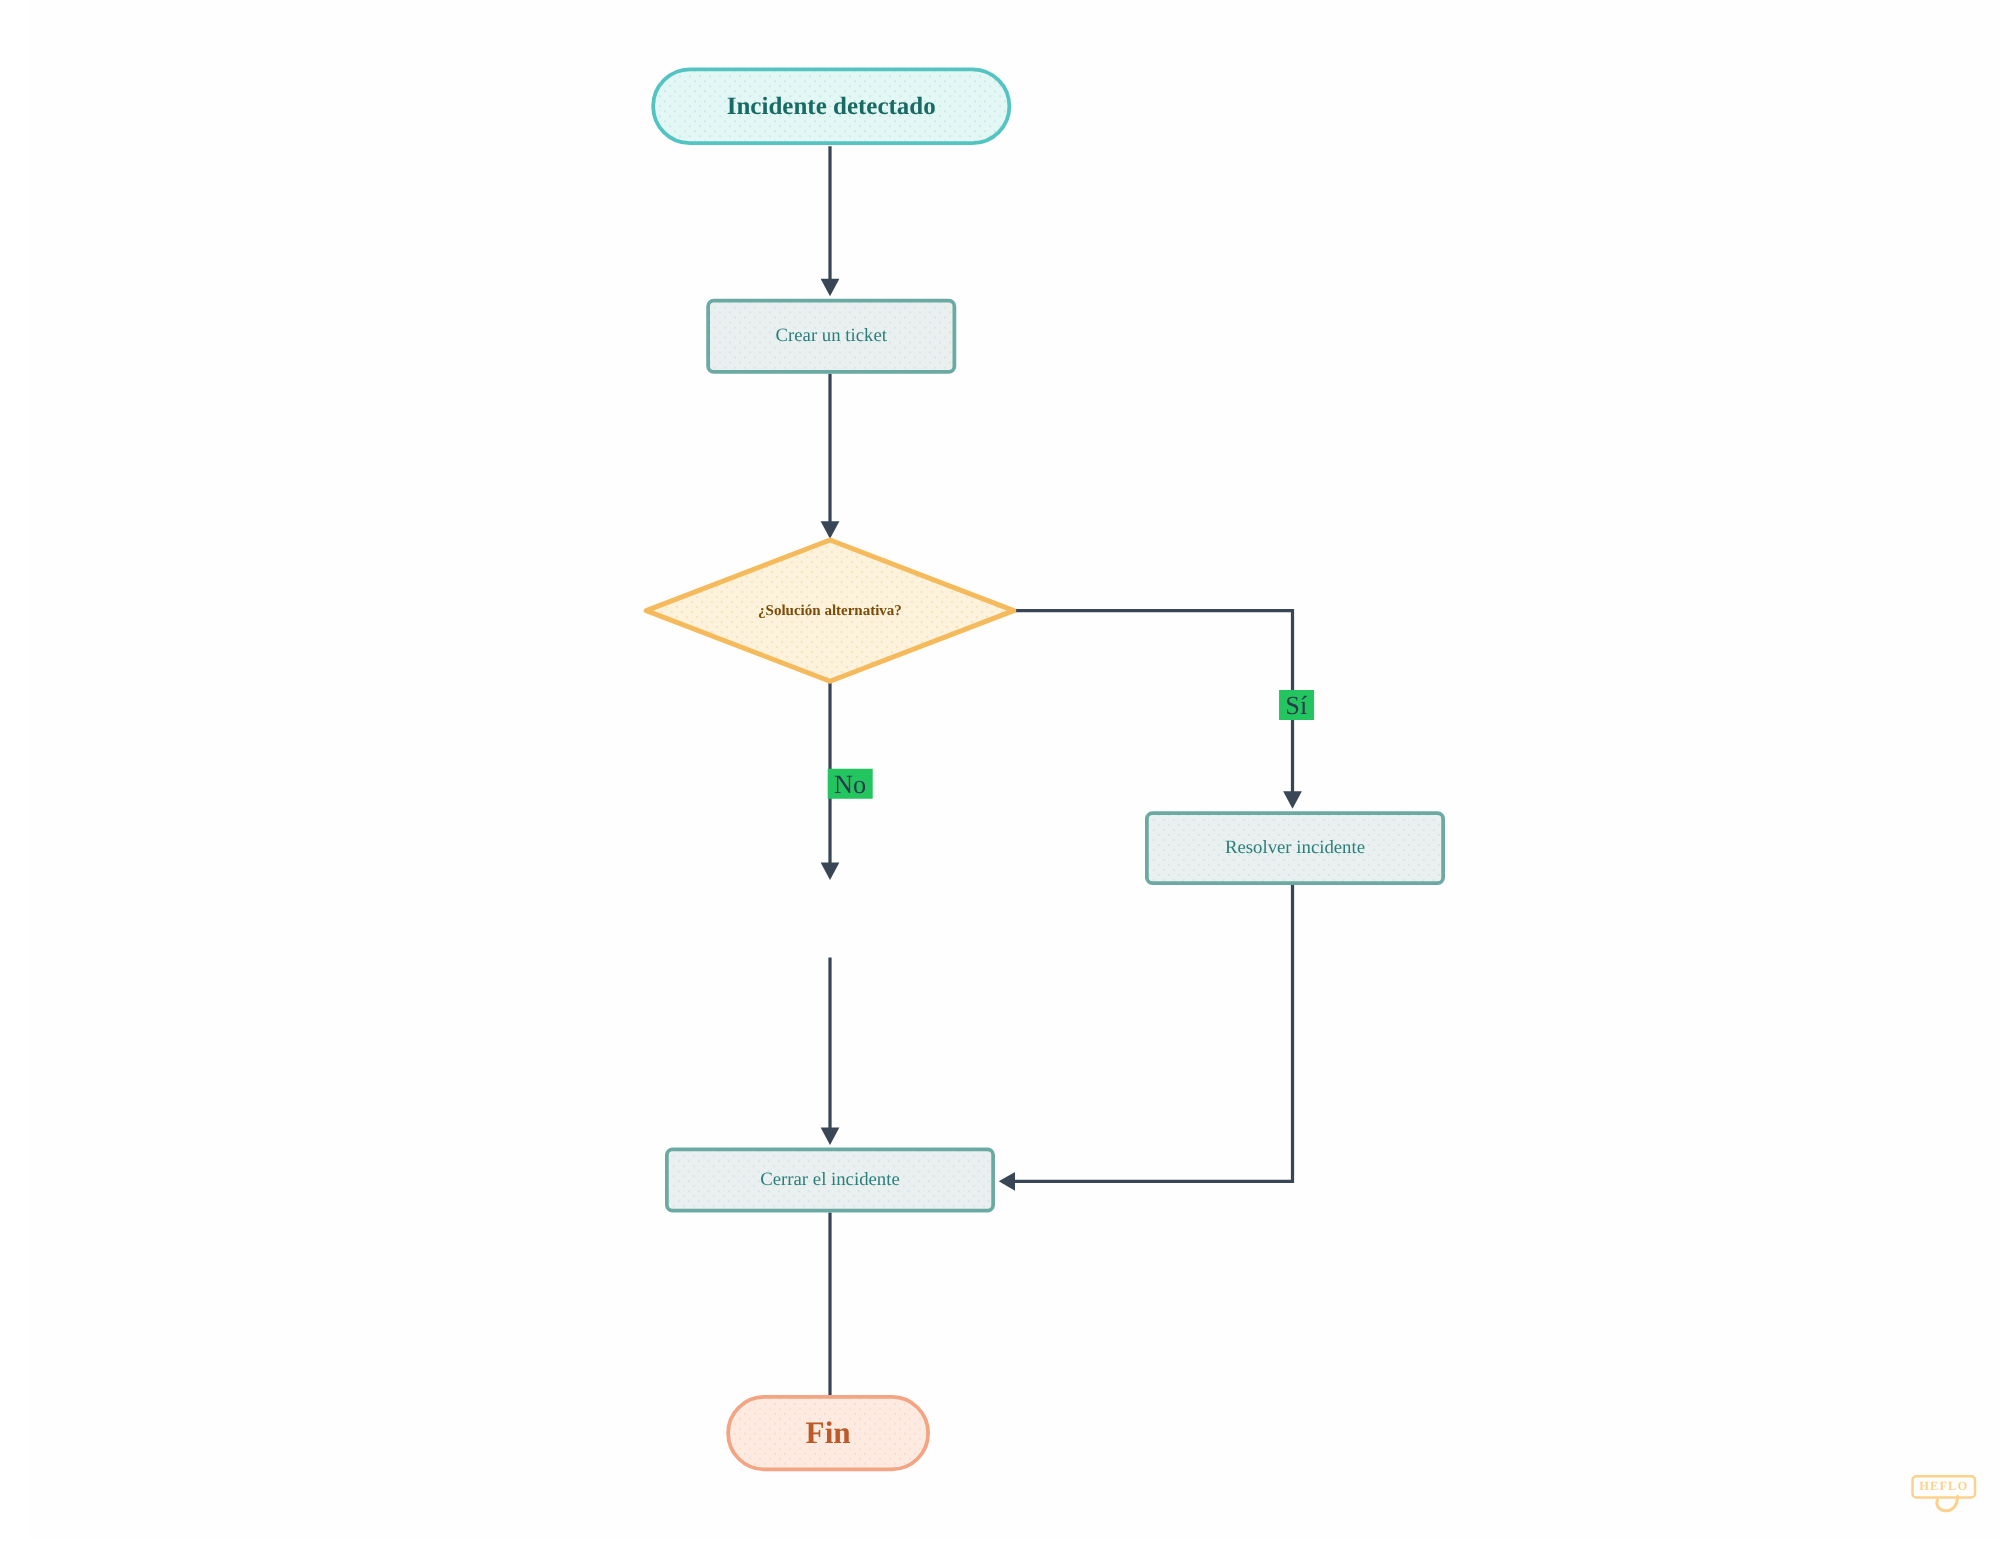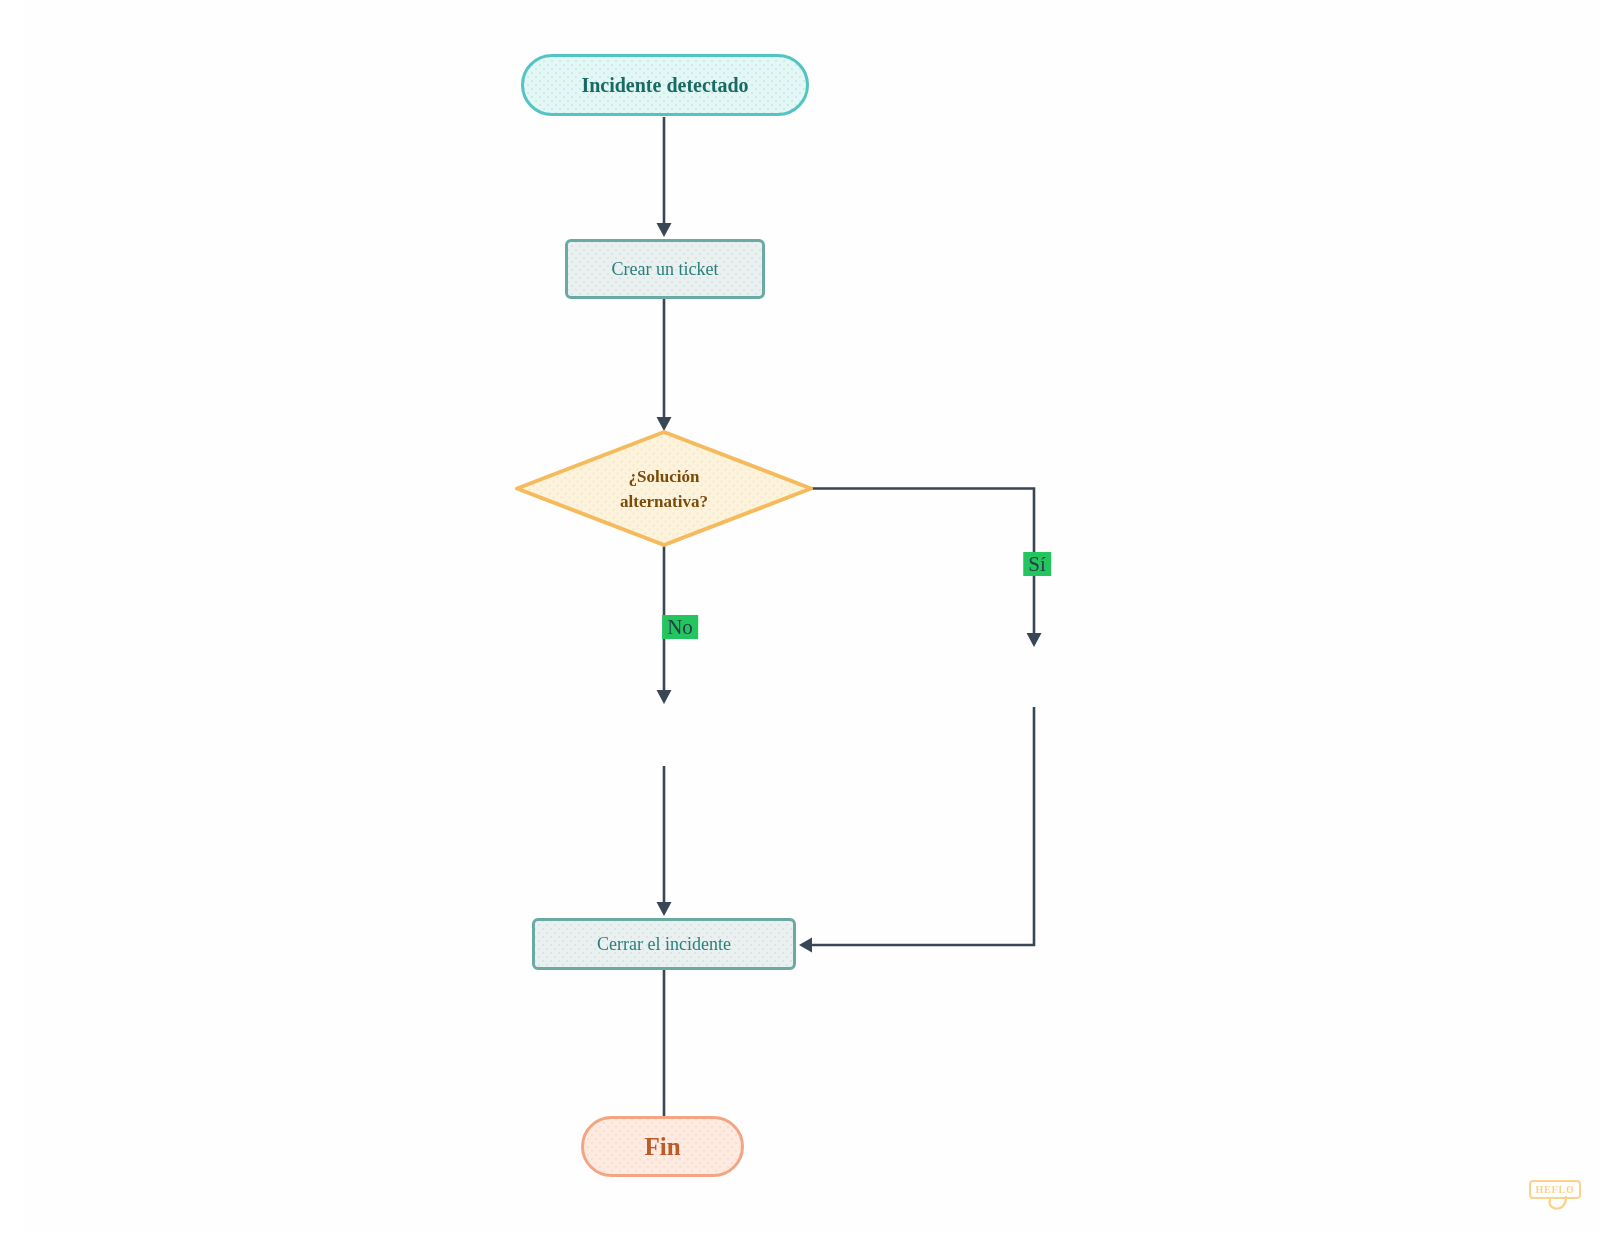--- a/index.html
+++ b/index.html
@@ -31,40 +31,40 @@
     border:3px solid #53c4c2;border-radius:32px;
     background-color:#e3f7f5;
     background-image:
       radial-gradient(rgba(40,160,150,0.13) 1px, transparent 1.2px),
       radial-gradient(rgba(40,160,150,0.13) 1px, transparent 1.2px);
     background-size:8px 8px;background-position:0 0,4px 4px;
     color:#186a63;font-size:20px;font-weight:700;
   }
   .node-task{
     border:3px solid #6ba9a3;border-radius:6px;
-    color:#2a7e7b;font-size:18px;font-weight:400;
+    color:#2a7e7b;font-size:15px;font-weight:400;
   }
   .node-ticket{left:541px;top:239px;width:200px;height:60px;}
   .node-resolve{left:892px;top:649px;width:240px;height:59px;}
   .node-second{left:468px;top:706px;width:345px;height:60px;}
   .node-close{left:508px;top:918px;width:264px;height:52px;}
   .node-end{
     left:557px;top:1116px;width:163px;height:61px;
     border:3px solid #f2a483;border-radius:31px;
     background-color:#fdebe1;
     background-image:
       radial-gradient(rgba(225,120,70,0.12) 1px, transparent 1.2px),
       radial-gradient(rgba(225,120,70,0.12) 1px, transparent 1.2px);
     background-size:8px 8px;background-position:0 0,4px 4px;
     color:#bc5a28;font-size:25px;font-weight:700;
   }
   .diamond-label{
     position:absolute;left:493px;top:432px;width:294px;height:113px;
     display:flex;align-items:center;justify-content:center;text-align:center;
-    color:#7b4b09;font-size:17px;font-weight:700;line-height:25px;
+    color:#7b4b09;font-size:12px;font-weight:700;line-height:25px;
   }
   .diamond-label span{display:block;width:130px;}
   .edge-label{
     position:absolute;
     transform:translate(-50%,-50%);
     background:#22c55e;
     padding:1px 5px;
     color:#2c3a4f;font-size:21px;line-height:22px;
   }
   .label-yes{left:1013px;top:564px;}
@@ -122,20 +122,23 @@
   </div>
 
   <div class="node node-task dots-teal node-ticket">
     <span>Crear un ticket</span>
   </div>
 
   <div class="diamond-label">
     <span>¿Solución alternativa?</span>
   </div>
 
+  <div class="node node-task dots-teal node-resolve">
+    <span>Resolver incidente</span>
+  </div>
 
 
   <div class="node node-task dots-teal node-close">
     <span>Cerrar el incidente</span>
   </div>
 
   <div class="node node-end">
     <span>Fin</span>
   </div>
 

